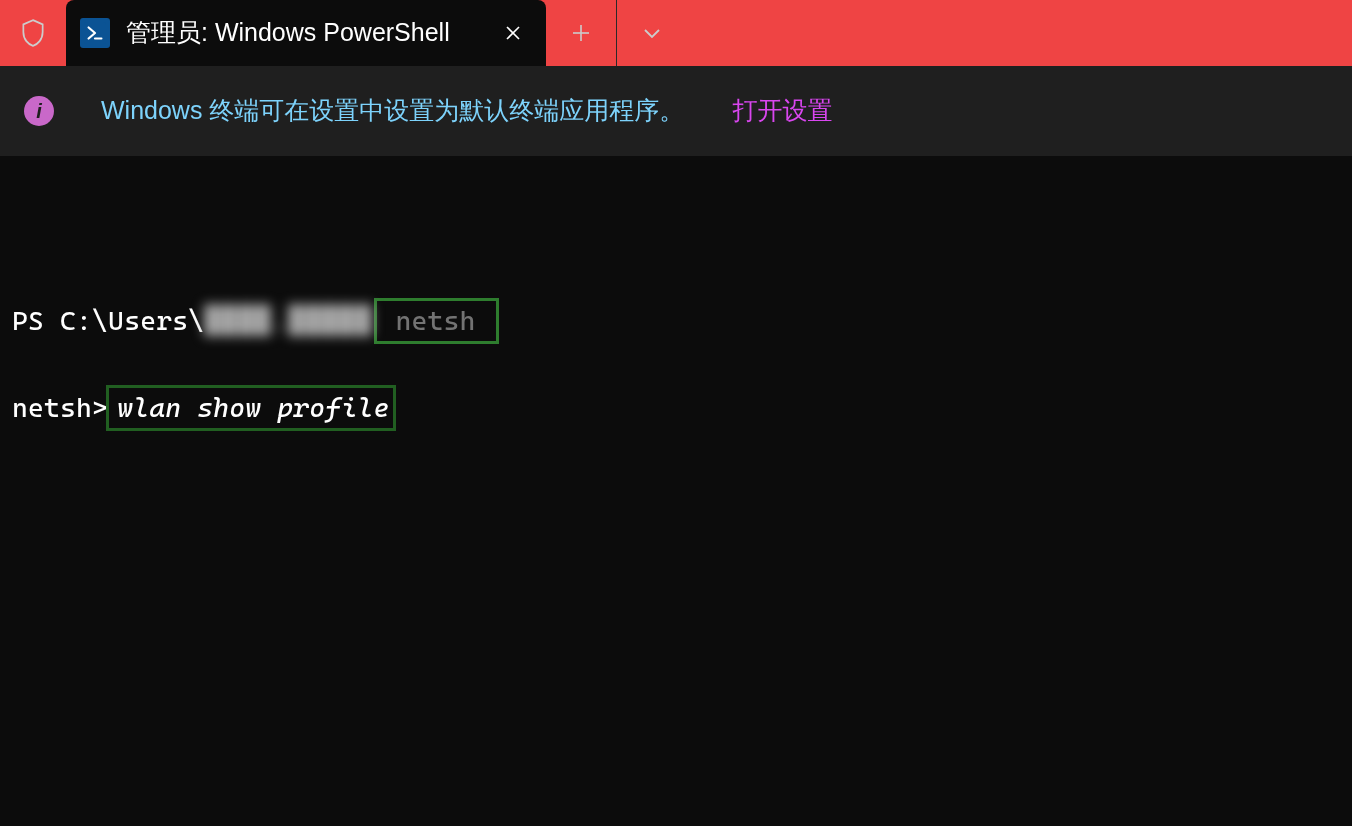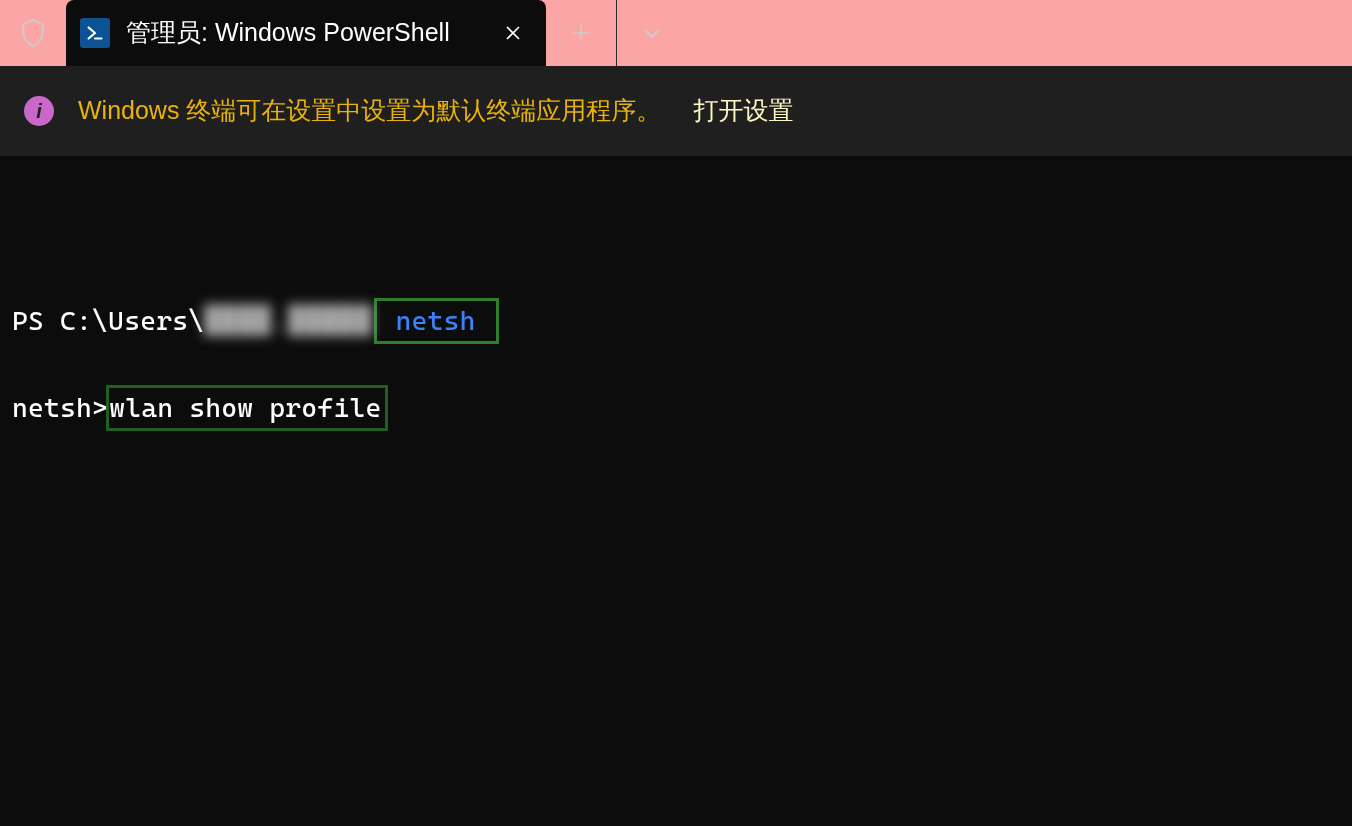--- a/index.html
+++ b/index.html
@@ -11,21 +11,21 @@
       line-height: 1.5;
       width: 1352px;
       height: 826px;
       overflow: hidden;
       user-select: none;
     }
     .titlebar {
       display: flex;
       align-items: stretch;
       height: 66px;
-      background: #fca5a5;
+      background: #ef4444;
     }
     .titlebar-shield {
       width: 66px;
       display: flex;
       align-items: center;
       justify-content: center;
       color: #cccccc;
     }
     .tab {
       display: flex;
@@ -95,47 +95,48 @@
       background: #c968c9;
       color: #1f1f1f;
       display: flex;
       align-items: center;
       justify-content: center;
       font-weight: bold;
       font-family: "Segoe UI", sans-serif;
       font-size: 20px;
       font-style: italic;
     }
-    .info-text { color: #eab308; }
+    .info-text { color: #7dd3fc; margin-left: 23px; }
     .info-link {
-      color: #fef9c3;
-      margin-left: 8px;
+      color: #d946ef;
+      margin-left: 24px;
       cursor: pointer;
     }
     .terminal {
       padding: 20px 12px 0 12px;
       white-space: pre;
       font-family: "Cascadia Mono", "Consolas", "Courier New", monospace;
       font-size: 27px;
       color: #ffffff;
       letter-spacing: 0.2px;
     }
     .blank { height: 1.5em; }
-    .yellow { color: #3b82f6; }
+    .yellow { color: #737373; }
     .box1 {
       display: inline-block;
       border: 3px solid #2e7d2e;
       padding: 0 4px 0 2px;
       margin-left: 2px;
     }
     .box2 {
       display: inline-block;
       border: 3px solid #215f21;
-      padding: 0 4px 0 0;
+      padding: 0 4px 0 8px;
       margin-left: -2px;
+      font-style: italic;
     }
     .blur {
       filter: blur(6px);
       color: #aaaaaa;
       letter-spacing: 1px;
     }
   </style>
 </head>
 <body>
 

